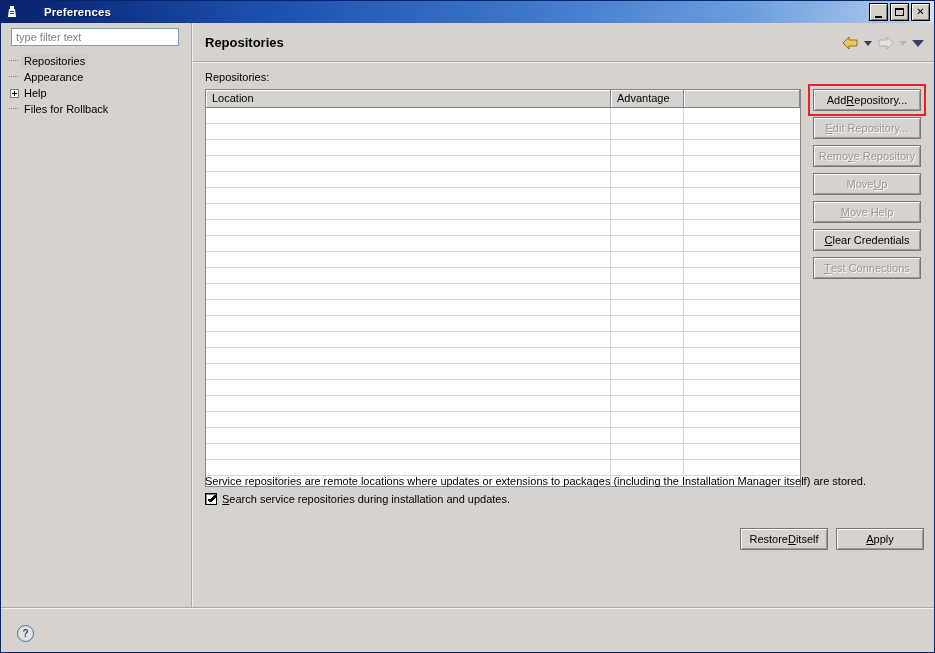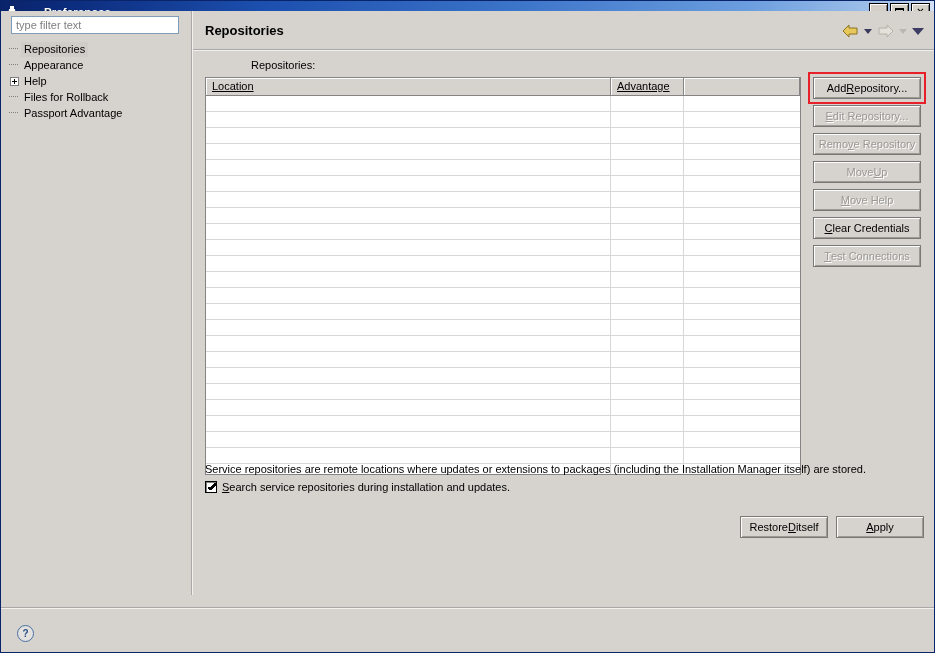--- a/index.html
+++ b/index.html
@@ -28,21 +28,21 @@
         box-shadow:inset 1px 1px 0 #fff, inset -1px -1px 0 #808080;
         position:relative;cursor:default;}
   .wbtn span{position:absolute;left:0;right:0;top:0;bottom:0;
              display:flex;align-items:center;justify-content:center;
              font-size:10px;line-height:1;color:#000;font-family:"Liberation Sans",sans-serif;}
   .wbtn.min span{align-items:flex-end;padding-bottom:2px;}
   .wbtn.min i{display:block;width:7px;height:2px;background:#000;}
   .wbtn.max i{display:block;width:9px;height:8px;border:1px solid #000;border-top-width:2px;box-sizing:border-box;}
 
   
-  .dlgbody{position:absolute;left:0;top:10px;width:933px;height:524px;background:#d6d3ce;border-radius:7px;}
+  .dlgbody{position:absolute;left:0;top:22px;width:933px;height:524px;background:#d6d3ce;border-radius:7px;}
 
   
   .leftpane{position:absolute;left:0;top:0;width:190px;height:584px;background:#d6d3ce;}
   .filterbox{position:absolute;left:10px;top:5px;width:168px;height:18px;
     background:#fff;border:1px solid #7f9db9;box-sizing:border-box;
     display:flex;align-items:center;padding-left:4px;color:#808080;font-size:11px;}
   .tree{position:absolute;left:6px;top:30px;width:180px;}
   .tnode{display:flex;align-items:center;height:16px;white-space:nowrap;}
   .texp{width:14px;height:16px;display:flex;align-items:center;justify-content:center;flex:none;}
   .texp .plus{width:9px;height:9px;border:1px solid #808080;background:#fff;
@@ -69,21 +69,21 @@
   .caret{width:0;height:0;border-left:4px solid transparent;border-right:4px solid transparent;}
   .caret.dark{border-top:5px solid #3a3a5c;}
   .caret.light{border-top:5px solid #b9b6b0;}
   .caret.big{border-left:6px solid transparent;border-right:6px solid transparent;border-top:7px solid #3c3c64;}
 
   .fieldlabel{position:absolute;font-size:11px;color:#000;}
 
   
   .tablewrap{position:absolute;left:12px;top:66px;width:596px;height:398px;
     background:#fff;border:1px solid #848484;box-sizing:border-box;overflow:hidden;}
-  .thead{display:flex;height:18px;background:#d6d3ce;border-bottom:1px solid #848484;box-sizing:border-box;text-decoration:underline;}
+  .thead{display:flex;height:18px;background:#d6d3ce;border-bottom:1px solid #848484;box-sizing:border-box;}
   .th{height:17px;line-height:17px;padding-left:6px;font-size:11px;box-sizing:border-box;
       border-right:1px solid #848484;background:#d6d3ce;
       box-shadow:inset 1px 1px 0 #fff;overflow:hidden;}
   .tbody{position:relative;background:#fff;}
   .trow{height:16px;border-bottom:1px solid #d7d7d7;box-sizing:border-box;display:flex;}
   .tcell{border-right:1px solid #d7d7d7;box-sizing:border-box;height:100%;}
   .tcell.last{border-right:none;}
 
   
   .sidebtns{position:absolute;left:620px;top:66px;width:110px;}
@@ -185,24 +185,20 @@
             </div>
           <div class="tlabel">Help</div>
         </div>
 
         <div class="tnode">
           <div class="tdot"></div>
           <div class="tlabel">Files for Rollback</div>
         </div>
 
 
-        <div class="tnode">
-          <div class="tdot"></div>
-          <div class="tlabel">Passport Advantage</div>
-        </div>
 
 
       </div>
     </div>
 
     <div class="vdivider"></div>
     <div class="vdivider2"></div>
 
     <div class="rightpane">
 
@@ -225,21 +221,21 @@
           </svg>
         </div>
         <div class="navicon">
             <div class="caret light"></div>
           </div>
         <div class="navicon">
             <div class="caret big"></div>
           </div>
       </div>
 
-      <div class="fieldlabel" style="left:12px;top:48px;margin-left:46px;">Repositories:</div>
+      <div class="fieldlabel" style="left:12px;top:48px;">Repositories:</div>
 
       <div class="tablewrap">
         <div class="thead">
           <div class="th" style="width:405px;">Location</div>
           <div class="th" style="width:73px;">Advantage</div>
           <div class="th" style="width:116px;"></div>
         </div>
         <div class="tbody" id="table-body">
             <div class="trow">
               <div class="tcell" style="width: 405px;"></div>

